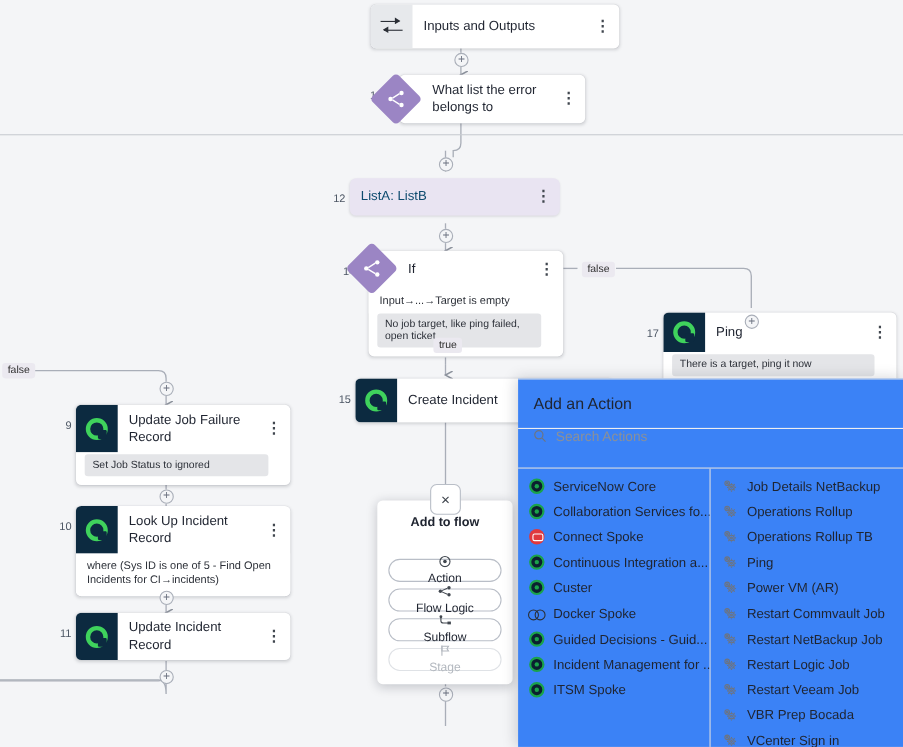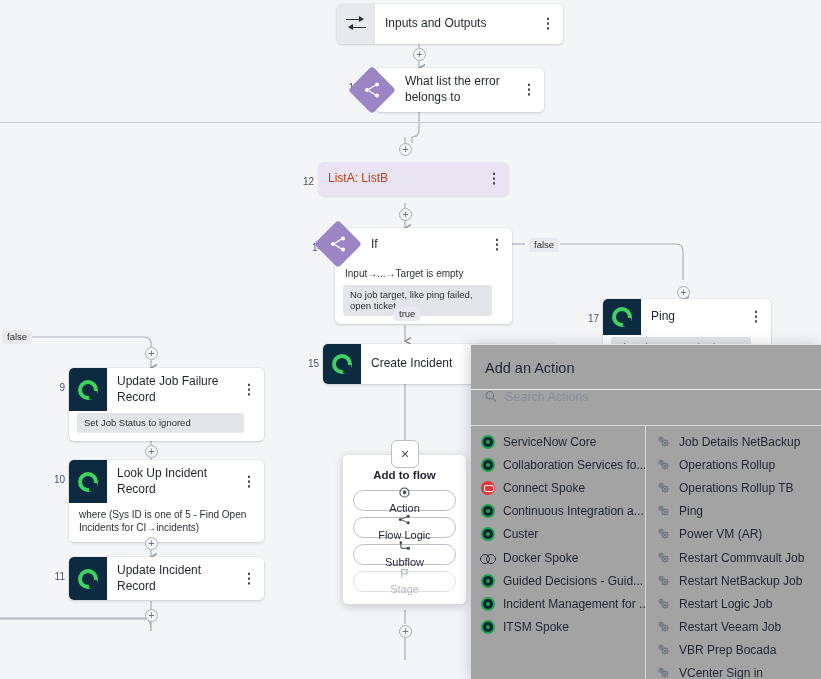--- a/index.html
+++ b/index.html
@@ -97,51 +97,51 @@
     display: flex; align-items: center; justify-content: center; z-index: 6;
   }
   .diamond > svg { transform: rotate(-45deg); }
 
   
   .purple-card {
     background: #e9e4f2; border-radius: 6px; min-height: 34px;
     display: flex; align-items: center;
     box-shadow: 0 1px 2px rgba(16,24,40,.10);
   }
-  .purple-card .node-title { font-size: 12px; color: #c2410c; }
+  .purple-card .node-title { font-size: 12px; color: #0c4a6e; }
 
   
   .hrule { position: absolute; left: 0; right: 0; height: 1px; background: #c9ccd2; z-index: 2; }
 
   
   #add-to-flow {
     position: absolute; left: 343px; top: 455px; width: 123px;
     background: #fff; border-radius: 5px; z-index: 20;
     box-shadow: 0 2px 10px rgba(16,24,40,.22);
     padding: 14px 10px 12px 10px;
   }
-  #add-to-flow .title { text-align: center; font-size: 11.5px; font-weight: bold; color: #1f2430; margin-bottom: 9px; }
+  #add-to-flow .title { text-align: center; font-size: 11.5px; font-weight: bold; color: #1f2430; margin-bottom: 27px; }
   .pill-btn {
     display: flex; align-items: center; justify-content: center; gap: 4px;
     border: 1px solid #b9bec7; border-radius: 12px; background: #fff;
     font-size: 11px; color: #1f2430; height: 21px; margin-bottom: 6px; flex-direction: column;
   }
   .pill-btn.disabled { color: #b3b8bf; border-color: #dfe2e6; }
   .pill-btn svg { flex: 0 0 auto; }
   .close-x {
     position: absolute; left: 391px; top: 440px; width: 28px; height: 28px;
     background: #fff; border: 1px solid #b9bec7; border-radius: 6px; z-index: 21;
     display: flex; align-items: center; justify-content: center;
     color: #41474f; font-size: 14px; line-height: 1;
   }
 
   
   #add-action {
     position: absolute; left: 471px; top: 344px; width: 350px; height: 335px;
-    background: #a3a3a3; z-index: 30;
+    background: #3b82f6; z-index: 30;
     box-shadow: -2px 0 12px rgba(16,24,40,.18);
     border-top: 1px solid #e2e4e8;
     display: flex; flex-direction: column;
   }
   #add-action .aa-title { font-size: 14.5px; color: #1f2430; padding: 15px 0 13px 14px; }
   #add-action .aa-search {
     display: flex; align-items: flex-start; gap: 8px;
     border-top: 1px solid #eceef1; border-bottom: 1px solid #d9dce1;
     height: 37px; padding: 0 14px;
   }
@@ -259,21 +259,21 @@
             </div>
         </div>
         <div class="node-title">Inputs and Outputs</div>
         <div class="kebab">
             <span>⋮</span>
           </div>
       </div>
     </div>
   </div>
 
-  <div class="node" style="left:358px; top:68px; width:186px">
+  <div class="node" style="left:346px; top:68px; width:186px">
     <div class="node-num">1</div>
     <div class="card" style="margin-left:17px; width:169px">
       <div class="card-head" style="min-height:44px">
         <div style="width:20px; flex:0 0 20px"></div>
         <div class="node-title">What list the error belongs to</div>
         <div class="kebab">
             <span>⋮</span>
           </div>
       </div>
     </div>
@@ -328,21 +328,21 @@
             <div class="sn-logo"></div>
           </div>
         <div class="node-title">Create Incident</div>
         <div class="kebab">
             <span>⋮</span>
           </div>
       </div>
     </div>
   </div>
 
-  <div class="node" style="left:603px; top:299px; width:168px">
+  <div class="node" style="left:603px; top:284px; width:212px">
     <div class="node-num">17</div>
     <div class="card">
       <div class="card-head" style="min-height:36px">
         <div class="icon-box">
             <div class="sn-logo"></div>
           </div>
         <div class="node-title">Ping</div>
         <div class="kebab">
             <span>⋮</span>
           </div>

